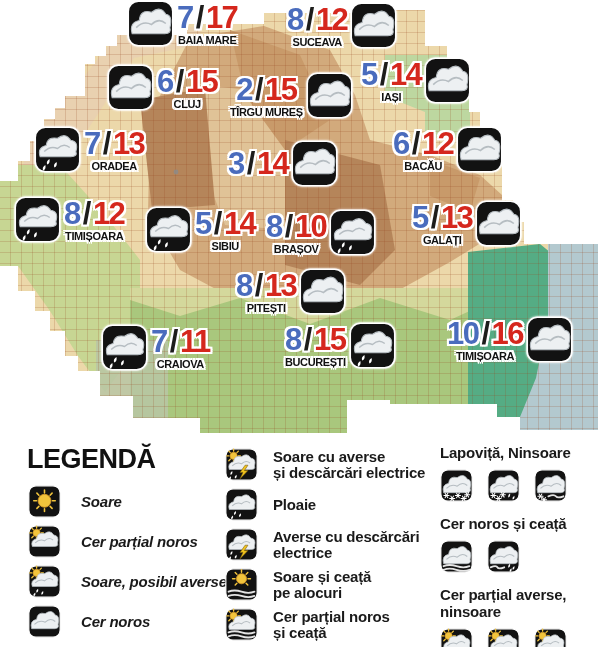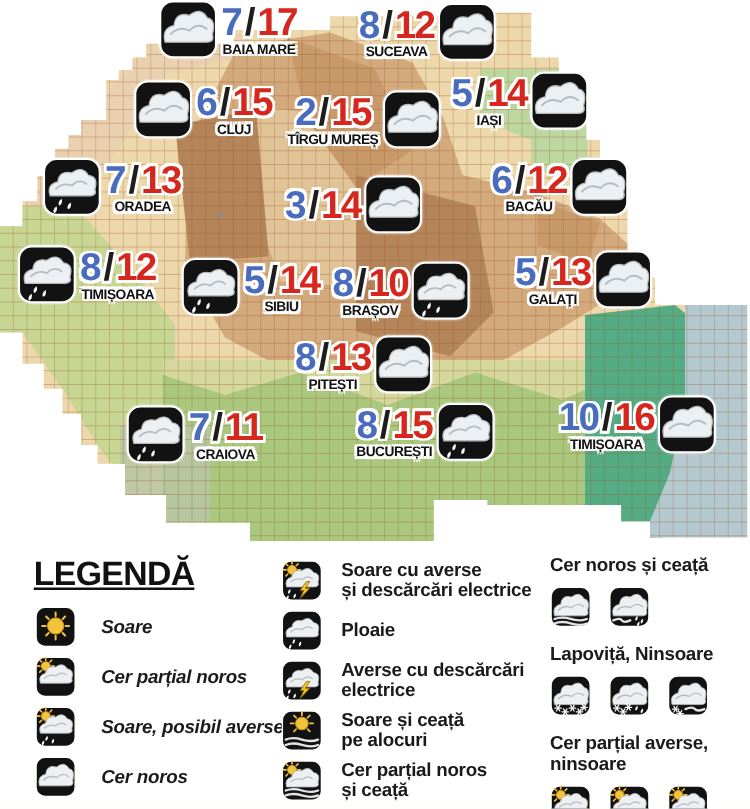--- a/index.html
+++ b/index.html
@@ -18,21 +18,21 @@
   .tmin{color:var(--temp-min);}
   .tsl{color:var(--temp-slash);margin:0 3px;}
   .tmax{color:var(--temp-max);}
   .cname{font-weight:bold;font-size:11px;letter-spacing:-0.4px;color:var(--label);
          margin-top:1px;white-space:nowrap;
          text-shadow:-2px -2px 0 var(--halo),2px -2px 0 var(--halo),-2px 2px 0 var(--halo),
                       2px 2px 0 var(--halo),0 -2px 0 var(--halo),0 2px 0 var(--halo),
                      -2px 0 0 var(--halo),2px 0 0 var(--halo);}
   
   .legend-title{position:absolute;left:27px;top:444px;font-size:27px;font-weight:bold;
-                letter-spacing:-0.5px;color:#111;text-decoration:underline;}
+                letter-spacing:-0.5px;color:#111;}
   .lg-col{position:absolute;display:flex;flex-direction:column;}
   #lg-col1{left:28px;top:485px;gap:7px;font-style:italic;}
   #lg-col2{left:225px;top:448px;gap:7px;justify-content:space-between;}
   #lg-col3{left:440px;top:444px;}
   .lg-item{display:flex;align-items:center;gap:20px;min-height:33px;}
   #lg-col2 .lg-item{gap:15px;}
   .lg-item svg{width:33px;height:33px;flex:0 0 auto;}
   .lg-label{font-size:15px;font-weight:bold;color:#1a1a1a;white-space:pre-line;
             line-height:16px;letter-spacing:-0.2px;}
   .lg-head{font-size:15px;font-weight:bold;color:#1a1a1a;letter-spacing:-0.2px;
@@ -490,110 +490,110 @@
           <path d="M10,25 Q16,19 23,22 Q29,16 35,21" fill="none" stroke="#b6bdc2" stroke-width="1.4"></path>
           <path d="M5,34 Q13,30.8 23,34 T41,34" fill="none" stroke="#e4e4e4" stroke-width="2.6" stroke-linecap="round"></path>
           <path d="M5,39.5 Q13,36.3 23,39.5 T41,39.5" fill="none" stroke="#e4e4e4" stroke-width="2.6" stroke-linecap="round"></path>
         </svg>
         <div class="lg-label">Cer parțial noros
 și ceață</div>
       </div>
     </div>
   <div class="lg-col" id="lg-col3">
       <div class="lg-group">
+        <div class="lg-head">Lapoviță, Ninsoare</div>
+    <div class="lg-row">
+          <svg viewBox="0 0 46 46">
+            <rect x="1.2" y="1.2" width="43.6" height="43.6" rx="10" fill="#121212" stroke="#ffffff" stroke-width="1.6"></rect>
+            <path d="M5,33 Q2,22 12,20 Q13,9 24,12 Q33,5 38,14 Q45,15 42,27 Q44,33 37,33 Z" fill="#edf0f2" stroke="#b6bdc2" stroke-width="1"></path>
+            <path d="M9,27 Q16,20 24,24 Q31,17 38,23" fill="none" stroke="#b6bdc2" stroke-width="1.5"></path>
+            <g transform="translate(9,37)" stroke="#fff" stroke-width="1.4" stroke-linecap="round">
+              <line x1="-3.6" y1="0" x2="3.6" y2="0"></line>
+              <line x1="-1.9" y1="-3.2" x2="1.9" y2="3.2"></line>
+              <line x1="1.9" y1="-3.2" x2="-1.9" y2="3.2"></line>
+            </g>
+            <g transform="translate(17,41)" stroke="#fff" stroke-width="1.4" stroke-linecap="round">
+              <line x1="-3.6" y1="0" x2="3.6" y2="0"></line>
+              <line x1="-1.9" y1="-3.2" x2="1.9" y2="3.2"></line>
+              <line x1="1.9" y1="-3.2" x2="-1.9" y2="3.2"></line>
+            </g>
+            <g transform="translate(25,37)" stroke="#fff" stroke-width="1.4" stroke-linecap="round">
+              <line x1="-3.6" y1="0" x2="3.6" y2="0"></line>
+              <line x1="-1.9" y1="-3.2" x2="1.9" y2="3.2"></line>
+              <line x1="1.9" y1="-3.2" x2="-1.9" y2="3.2"></line>
+            </g>
+            <g transform="translate(33,41)" stroke="#fff" stroke-width="1.4" stroke-linecap="round">
+              <line x1="-3.6" y1="0" x2="3.6" y2="0"></line>
+              <line x1="-1.9" y1="-3.2" x2="1.9" y2="3.2"></line>
+              <line x1="1.9" y1="-3.2" x2="-1.9" y2="3.2"></line>
+            </g>
+            <g transform="translate(38,36)" stroke="#fff" stroke-width="1.4" stroke-linecap="round">
+              <line x1="-3.6" y1="0" x2="3.6" y2="0"></line>
+              <line x1="-1.9" y1="-3.2" x2="1.9" y2="3.2"></line>
+              <line x1="1.9" y1="-3.2" x2="-1.9" y2="3.2"></line>
+            </g>
+          </svg>
+          <svg viewBox="0 0 46 46">
+            <rect x="1.2" y="1.2" width="43.6" height="43.6" rx="10" fill="#121212" stroke="#ffffff" stroke-width="1.6"></rect>
+            <path d="M5,33 Q2,22 12,20 Q13,9 24,12 Q33,5 38,14 Q45,15 42,27 Q44,33 37,33 Z" fill="#edf0f2" stroke="#b6bdc2" stroke-width="1"></path>
+            <path d="M9,27 Q16,20 24,24 Q31,17 38,23" fill="none" stroke="#b6bdc2" stroke-width="1.5"></path>
+            <g transform="translate(9,37)" stroke="#fff" stroke-width="1.4" stroke-linecap="round">
+              <line x1="-3.6" y1="0" x2="3.6" y2="0"></line>
+              <line x1="-1.9" y1="-3.2" x2="1.9" y2="3.2"></line>
+              <line x1="1.9" y1="-3.2" x2="-1.9" y2="3.2"></line>
+            </g>
+            <g transform="translate(16,41)" stroke="#fff" stroke-width="1.4" stroke-linecap="round">
+              <line x1="-3.6" y1="0" x2="3.6" y2="0"></line>
+              <line x1="-1.9" y1="-3.2" x2="1.9" y2="3.2"></line>
+              <line x1="1.9" y1="-3.2" x2="-1.9" y2="3.2"></line>
+            </g>
+            <g transform="translate(22,36)" stroke="#fff" stroke-width="1.4" stroke-linecap="round">
+              <line x1="-3.6" y1="0" x2="3.6" y2="0"></line>
+              <line x1="-1.9" y1="-3.2" x2="1.9" y2="3.2"></line>
+              <line x1="1.9" y1="-3.2" x2="-1.9" y2="3.2"></line>
+            </g>
+            <path transform="translate(31,37) rotate(22)" d="M0,-3 Q2.4,0.6 0,2.8 Q-2.4,0.6 0,-3 Z" fill="#fff"></path>
+            <path transform="translate(37,40) rotate(22)" d="M0,-3 Q2.4,0.6 0,2.8 Q-2.4,0.6 0,-3 Z" fill="#fff"></path>
+          </svg>
+          <svg viewBox="0 0 46 46">
+            <rect x="1.2" y="1.2" width="43.6" height="43.6" rx="10" fill="#121212" stroke="#ffffff" stroke-width="1.6"></rect>
+            <path d="M5,33 Q2,22 12,20 Q13,9 24,12 Q33,5 38,14 Q45,15 42,27 Q44,33 37,33 Z" fill="#edf0f2" stroke="#b6bdc2" stroke-width="1"></path>
+            <path d="M9,27 Q16,20 24,24 Q31,17 38,23" fill="none" stroke="#b6bdc2" stroke-width="1.5"></path>
+            <g transform="translate(9,38)" stroke="#fff" stroke-width="1.4" stroke-linecap="round">
+              <line x1="-3.6" y1="0" x2="3.6" y2="0"></line>
+              <line x1="-1.9" y1="-3.2" x2="1.9" y2="3.2"></line>
+              <line x1="1.9" y1="-3.2" x2="-1.9" y2="3.2"></line>
+            </g>
+            <g transform="translate(14,43)" stroke="#fff" stroke-width="1.4" stroke-linecap="round">
+              <line x1="-3.6" y1="0" x2="3.6" y2="0"></line>
+              <line x1="-1.9" y1="-3.2" x2="1.9" y2="3.2"></line>
+              <line x1="1.9" y1="-3.2" x2="-1.9" y2="3.2"></line>
+            </g>
+            <path d="M20,38 Q28,34.8 30.5,38 T41,38" fill="none" stroke="#e4e4e4" stroke-width="2.6" stroke-linecap="round"></path>
+          </svg>
+        </div>
+      </div>
+      <div class="lg-group">
         <div class="lg-head">Cer noros și ceață</div>
     <div class="lg-row">
           <svg viewBox="0 0 46 46">
             <rect x="1.2" y="1.2" width="43.6" height="43.6" rx="10" fill="#121212" stroke="#ffffff" stroke-width="1.6"></rect>
             <path d="M5,33 Q2,22 12,20 Q13,9 24,12 Q33,5 38,14 Q45,15 42,27 Q44,33 37,33 Z" fill="#edf0f2" stroke="#b6bdc2" stroke-width="1"></path>
             <path d="M9,27 Q16,20 24,24 Q31,17 38,23" fill="none" stroke="#b6bdc2" stroke-width="1.5"></path>
             <path d="M5,36.5 Q13,33.3 23,36.5 T41,36.5" fill="none" stroke="#e4e4e4" stroke-width="2.6" stroke-linecap="round"></path>
             <path d="M5,41.5 Q13,38.3 23,41.5 T41,41.5" fill="none" stroke="#e4e4e4" stroke-width="2.6" stroke-linecap="round"></path>
           </svg>
           <svg viewBox="0 0 46 46">
             <rect x="1.2" y="1.2" width="43.6" height="43.6" rx="10" fill="#121212" stroke="#ffffff" stroke-width="1.6"></rect>
             <path d="M5,33 Q2,22 12,20 Q13,9 24,12 Q33,5 38,14 Q45,15 42,27 Q44,33 37,33 Z" fill="#edf0f2" stroke="#b6bdc2" stroke-width="1"></path>
             <path d="M9,27 Q16,20 24,24 Q31,17 38,23" fill="none" stroke="#b6bdc2" stroke-width="1.5"></path>
             <path d="M5,38 Q13,34.8 14.5,38 T24,38" fill="none" stroke="#e4e4e4" stroke-width="2.6" stroke-linecap="round"></path>
             <path transform="translate(31,36) rotate(22)" d="M0,-3 Q2.4,0.6 0,2.8 Q-2.4,0.6 0,-3 Z" fill="#fff"></path>
             <path transform="translate(37,39) rotate(22)" d="M0,-3 Q2.4,0.6 0,2.8 Q-2.4,0.6 0,-3 Z" fill="#fff"></path>
             <path transform="translate(33,42) rotate(22)" d="M0,-3 Q2.4,0.6 0,2.8 Q-2.4,0.6 0,-3 Z" fill="#fff"></path>
-          </svg>
-        </div>
-      </div>
-      <div class="lg-group">
-        <div class="lg-head">Lapoviță, Ninsoare</div>
-    <div class="lg-row">
-          <svg viewBox="0 0 46 46">
-            <rect x="1.2" y="1.2" width="43.6" height="43.6" rx="10" fill="#121212" stroke="#ffffff" stroke-width="1.6"></rect>
-            <path d="M5,33 Q2,22 12,20 Q13,9 24,12 Q33,5 38,14 Q45,15 42,27 Q44,33 37,33 Z" fill="#edf0f2" stroke="#b6bdc2" stroke-width="1"></path>
-            <path d="M9,27 Q16,20 24,24 Q31,17 38,23" fill="none" stroke="#b6bdc2" stroke-width="1.5"></path>
-            <g transform="translate(9,37)" stroke="#fff" stroke-width="1.4" stroke-linecap="round">
-              <line x1="-3.6" y1="0" x2="3.6" y2="0"></line>
-              <line x1="-1.9" y1="-3.2" x2="1.9" y2="3.2"></line>
-              <line x1="1.9" y1="-3.2" x2="-1.9" y2="3.2"></line>
-            </g>
-            <g transform="translate(17,41)" stroke="#fff" stroke-width="1.4" stroke-linecap="round">
-              <line x1="-3.6" y1="0" x2="3.6" y2="0"></line>
-              <line x1="-1.9" y1="-3.2" x2="1.9" y2="3.2"></line>
-              <line x1="1.9" y1="-3.2" x2="-1.9" y2="3.2"></line>
-            </g>
-            <g transform="translate(25,37)" stroke="#fff" stroke-width="1.4" stroke-linecap="round">
-              <line x1="-3.6" y1="0" x2="3.6" y2="0"></line>
-              <line x1="-1.9" y1="-3.2" x2="1.9" y2="3.2"></line>
-              <line x1="1.9" y1="-3.2" x2="-1.9" y2="3.2"></line>
-            </g>
-            <g transform="translate(33,41)" stroke="#fff" stroke-width="1.4" stroke-linecap="round">
-              <line x1="-3.6" y1="0" x2="3.6" y2="0"></line>
-              <line x1="-1.9" y1="-3.2" x2="1.9" y2="3.2"></line>
-              <line x1="1.9" y1="-3.2" x2="-1.9" y2="3.2"></line>
-            </g>
-            <g transform="translate(38,36)" stroke="#fff" stroke-width="1.4" stroke-linecap="round">
-              <line x1="-3.6" y1="0" x2="3.6" y2="0"></line>
-              <line x1="-1.9" y1="-3.2" x2="1.9" y2="3.2"></line>
-              <line x1="1.9" y1="-3.2" x2="-1.9" y2="3.2"></line>
-            </g>
-          </svg>
-          <svg viewBox="0 0 46 46">
-            <rect x="1.2" y="1.2" width="43.6" height="43.6" rx="10" fill="#121212" stroke="#ffffff" stroke-width="1.6"></rect>
-            <path d="M5,33 Q2,22 12,20 Q13,9 24,12 Q33,5 38,14 Q45,15 42,27 Q44,33 37,33 Z" fill="#edf0f2" stroke="#b6bdc2" stroke-width="1"></path>
-            <path d="M9,27 Q16,20 24,24 Q31,17 38,23" fill="none" stroke="#b6bdc2" stroke-width="1.5"></path>
-            <g transform="translate(9,37)" stroke="#fff" stroke-width="1.4" stroke-linecap="round">
-              <line x1="-3.6" y1="0" x2="3.6" y2="0"></line>
-              <line x1="-1.9" y1="-3.2" x2="1.9" y2="3.2"></line>
-              <line x1="1.9" y1="-3.2" x2="-1.9" y2="3.2"></line>
-            </g>
-            <g transform="translate(16,41)" stroke="#fff" stroke-width="1.4" stroke-linecap="round">
-              <line x1="-3.6" y1="0" x2="3.6" y2="0"></line>
-              <line x1="-1.9" y1="-3.2" x2="1.9" y2="3.2"></line>
-              <line x1="1.9" y1="-3.2" x2="-1.9" y2="3.2"></line>
-            </g>
-            <g transform="translate(22,36)" stroke="#fff" stroke-width="1.4" stroke-linecap="round">
-              <line x1="-3.6" y1="0" x2="3.6" y2="0"></line>
-              <line x1="-1.9" y1="-3.2" x2="1.9" y2="3.2"></line>
-              <line x1="1.9" y1="-3.2" x2="-1.9" y2="3.2"></line>
-            </g>
-            <path transform="translate(31,37) rotate(22)" d="M0,-3 Q2.4,0.6 0,2.8 Q-2.4,0.6 0,-3 Z" fill="#fff"></path>
-            <path transform="translate(37,40) rotate(22)" d="M0,-3 Q2.4,0.6 0,2.8 Q-2.4,0.6 0,-3 Z" fill="#fff"></path>
-          </svg>
-          <svg viewBox="0 0 46 46">
-            <rect x="1.2" y="1.2" width="43.6" height="43.6" rx="10" fill="#121212" stroke="#ffffff" stroke-width="1.6"></rect>
-            <path d="M5,33 Q2,22 12,20 Q13,9 24,12 Q33,5 38,14 Q45,15 42,27 Q44,33 37,33 Z" fill="#edf0f2" stroke="#b6bdc2" stroke-width="1"></path>
-            <path d="M9,27 Q16,20 24,24 Q31,17 38,23" fill="none" stroke="#b6bdc2" stroke-width="1.5"></path>
-            <g transform="translate(9,38)" stroke="#fff" stroke-width="1.4" stroke-linecap="round">
-              <line x1="-3.6" y1="0" x2="3.6" y2="0"></line>
-              <line x1="-1.9" y1="-3.2" x2="1.9" y2="3.2"></line>
-              <line x1="1.9" y1="-3.2" x2="-1.9" y2="3.2"></line>
-            </g>
-            <g transform="translate(14,43)" stroke="#fff" stroke-width="1.4" stroke-linecap="round">
-              <line x1="-3.6" y1="0" x2="3.6" y2="0"></line>
-              <line x1="-1.9" y1="-3.2" x2="1.9" y2="3.2"></line>
-              <line x1="1.9" y1="-3.2" x2="-1.9" y2="3.2"></line>
-            </g>
-            <path d="M20,38 Q28,34.8 30.5,38 T41,38" fill="none" stroke="#e4e4e4" stroke-width="2.6" stroke-linecap="round"></path>
           </svg>
         </div>
       </div>
       <div class="lg-group">
         <div class="lg-head">Cer parțial averse, ninsoare</div>
     <div class="lg-row">
           <svg viewBox="0 0 46 46">
             <rect x="1.2" y="1.2" width="43.6" height="43.6" rx="10" fill="#121212" stroke="#ffffff" stroke-width="1.6"></rect>
             <g stroke="#f2c43c" stroke-width="1.8" stroke-linecap="round">
               <line x1="18.5" y1="11" x2="21.5" y2="11"></line>

